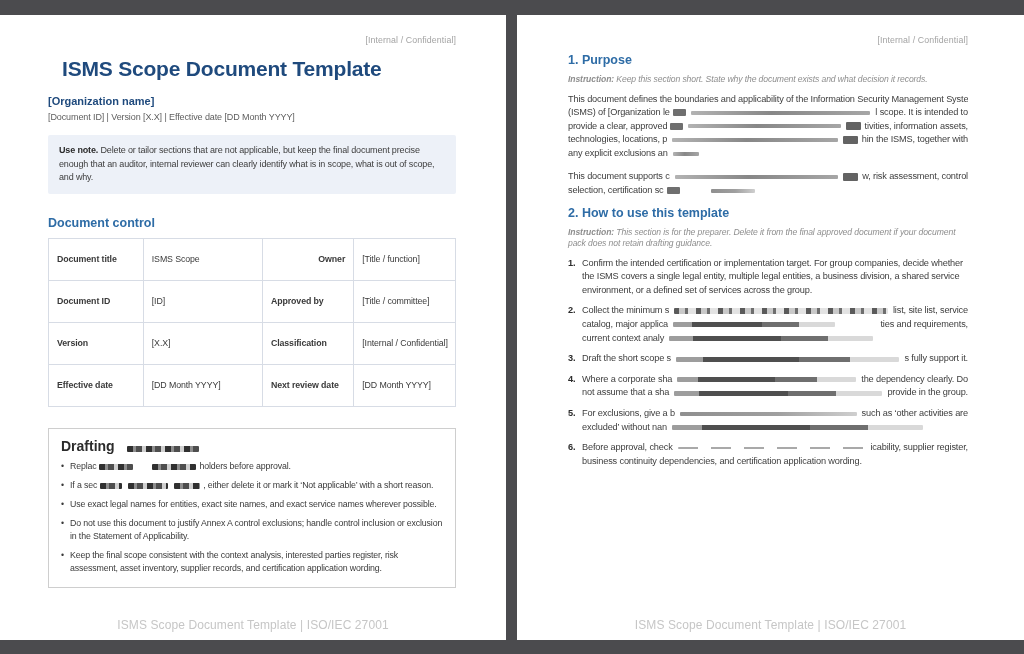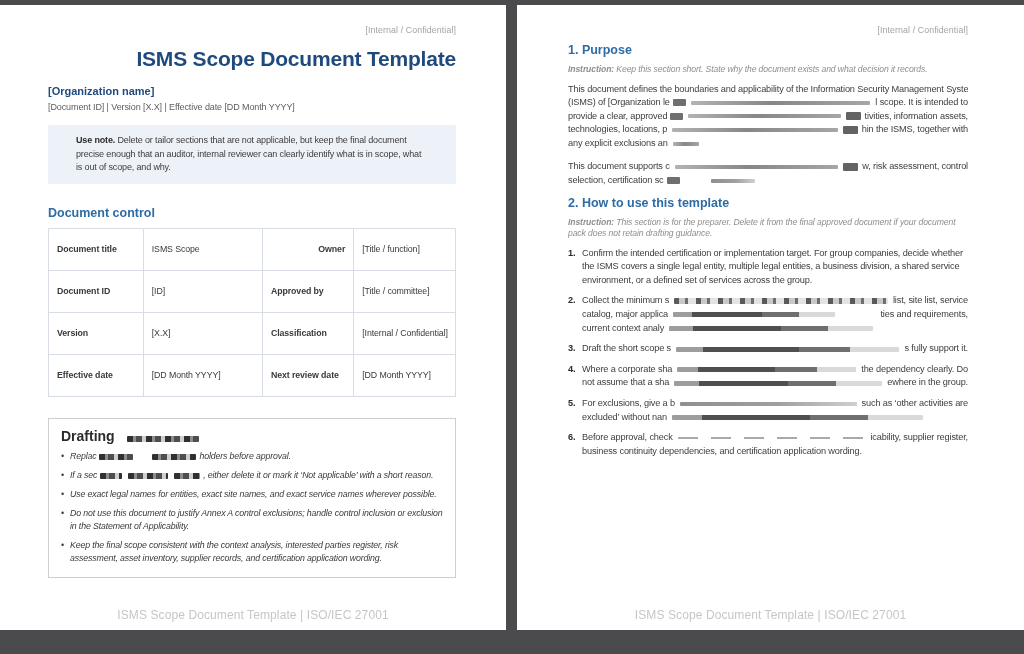--- a/index.html
+++ b/index.html
@@ -5,39 +5,38 @@
   html,body{margin:0;padding:0;}
   body{
     width:1024px;height:654px;
     background:#4b4b4e;
     font-family:"Liberation Sans","DejaVu Sans",sans-serif;
     color:#3d3d3d;
     overflow:hidden;
   }
   .viewer{position:relative;width:1024px;height:654px;}
   .page{
-    position:absolute;top:5px;height:625px;background:#ffffff;
+    position:absolute;top:15px;height:625px;background:#ffffff;
     box-sizing:border-box;
   }
   .page1{left:0;width:506px;padding:20px 50px 0 48px;}
   .page2{left:517px;width:507px;padding:20px 56px 0 51px;}
 
   .conf{font-size:8.8px;color:#a3a3a3;text-align:right;letter-spacing:.1px;}
 
   
   .title{
     margin:12px 0 0 14px;font-size:21px;font-weight:bold;color:#1f4a7d;
     letter-spacing:-.2px;
-    text-align:right;
   }
   .org{margin-top:14px;font-size:11px;font-weight:bold;color:#1f4a7d;}
   .meta{margin-top:5px;font-size:9px;color:#5e5e5e;letter-spacing:-.1px;}
   .usenote{
     margin-top:13px;background:#edf1f8;border-radius:2px;
-    padding:9px 28px;font-size:9px;line-height:13.5px;color:#3d3d3d;
+    padding:9px 11px;font-size:9px;line-height:13.5px;color:#3d3d3d;
     letter-spacing:-.15px;
   }
   .b{font-weight:bold;color:#2b2b2b;}
   .section-h{margin:22px 0 0 0;font-size:12.5px;font-weight:bold;color:#2e6ca6;}
   table.dc{
     margin-top:8px;width:100%;border-collapse:collapse;table-layout:fixed;
   }
   table.dc td{
     border:1px solid #d7dce5;padding:15px 8px;font-size:8.8px;height:11px;
     color:#3a3a3a;letter-spacing:-.1px;white-space:nowrap;overflow:hidden;
@@ -45,21 +44,21 @@
   td.lbl{font-weight:bold;color:#262626;}
   .c1{width:23%;} .c2{width:30%;} .c3{width:22%;text-align:right;} .c4{width:25%;}
 
   .draftbox{
     margin-top:21px;border:1px solid #cecece;padding:9px 12px 12px 12px;
   }
   .dhead{font-size:14px;font-weight:bold;color:#2b2b2b;}
   .dlist{margin:2px 0 0 0;padding:0;list-style:none;}
   .dlist li{
     position:relative;margin-top:6px;padding-left:9px;
-    font-size:8.8px;line-height:13px;color:#3a3a3a;letter-spacing:-.15px;font-style:italic;
+    font-size:8.8px;line-height:13px;color:#3a3a3a;letter-spacing:-.15px;
   }
   .dlist li::before{content:"\2022";position:absolute;left:0;top:0;color:#3a3a3a;}
 
   
   .ib{
     display:inline-block;vertical-align:-1px;height:6px;border-radius:1px;
     background:repeating-linear-gradient(90deg,#303030 0 6px,#8d8d8d 6px 9px,#4e4e4e 9px 15px,#cfcfcf 15px 19px);
     filter:blur(.5px);margin:0 3px;
   }
   .w22{width:22px;} .w26{width:26px;} .w34{width:34px;} .w40{width:40px;}
@@ -273,21 +272,21 @@
       <span class="num">4.</span>
       <div class="icontent">
         <div class="flexline">
           <span class="t">Where a corporate sha</span>
           <span class="rd darkbar"></span>
           <span class="t">the dependency clearly. Do</span>
         </div>
         <div class="flexline">
           <span class="t">not assume that a sha</span>
           <span class="rd darkbar"></span>
-          <span class="t">ewhere in the group.</span>
+          <span class="t">provide in the group.</span>
         </div>
       </div>
     </div>
 
     <div class="nitem">
       <span class="num">5.</span>
       <div class="icontent">
         <div class="flexline">
           <span class="t">For exclusions, give a b</span>
           <span class="rd fade"></span>

